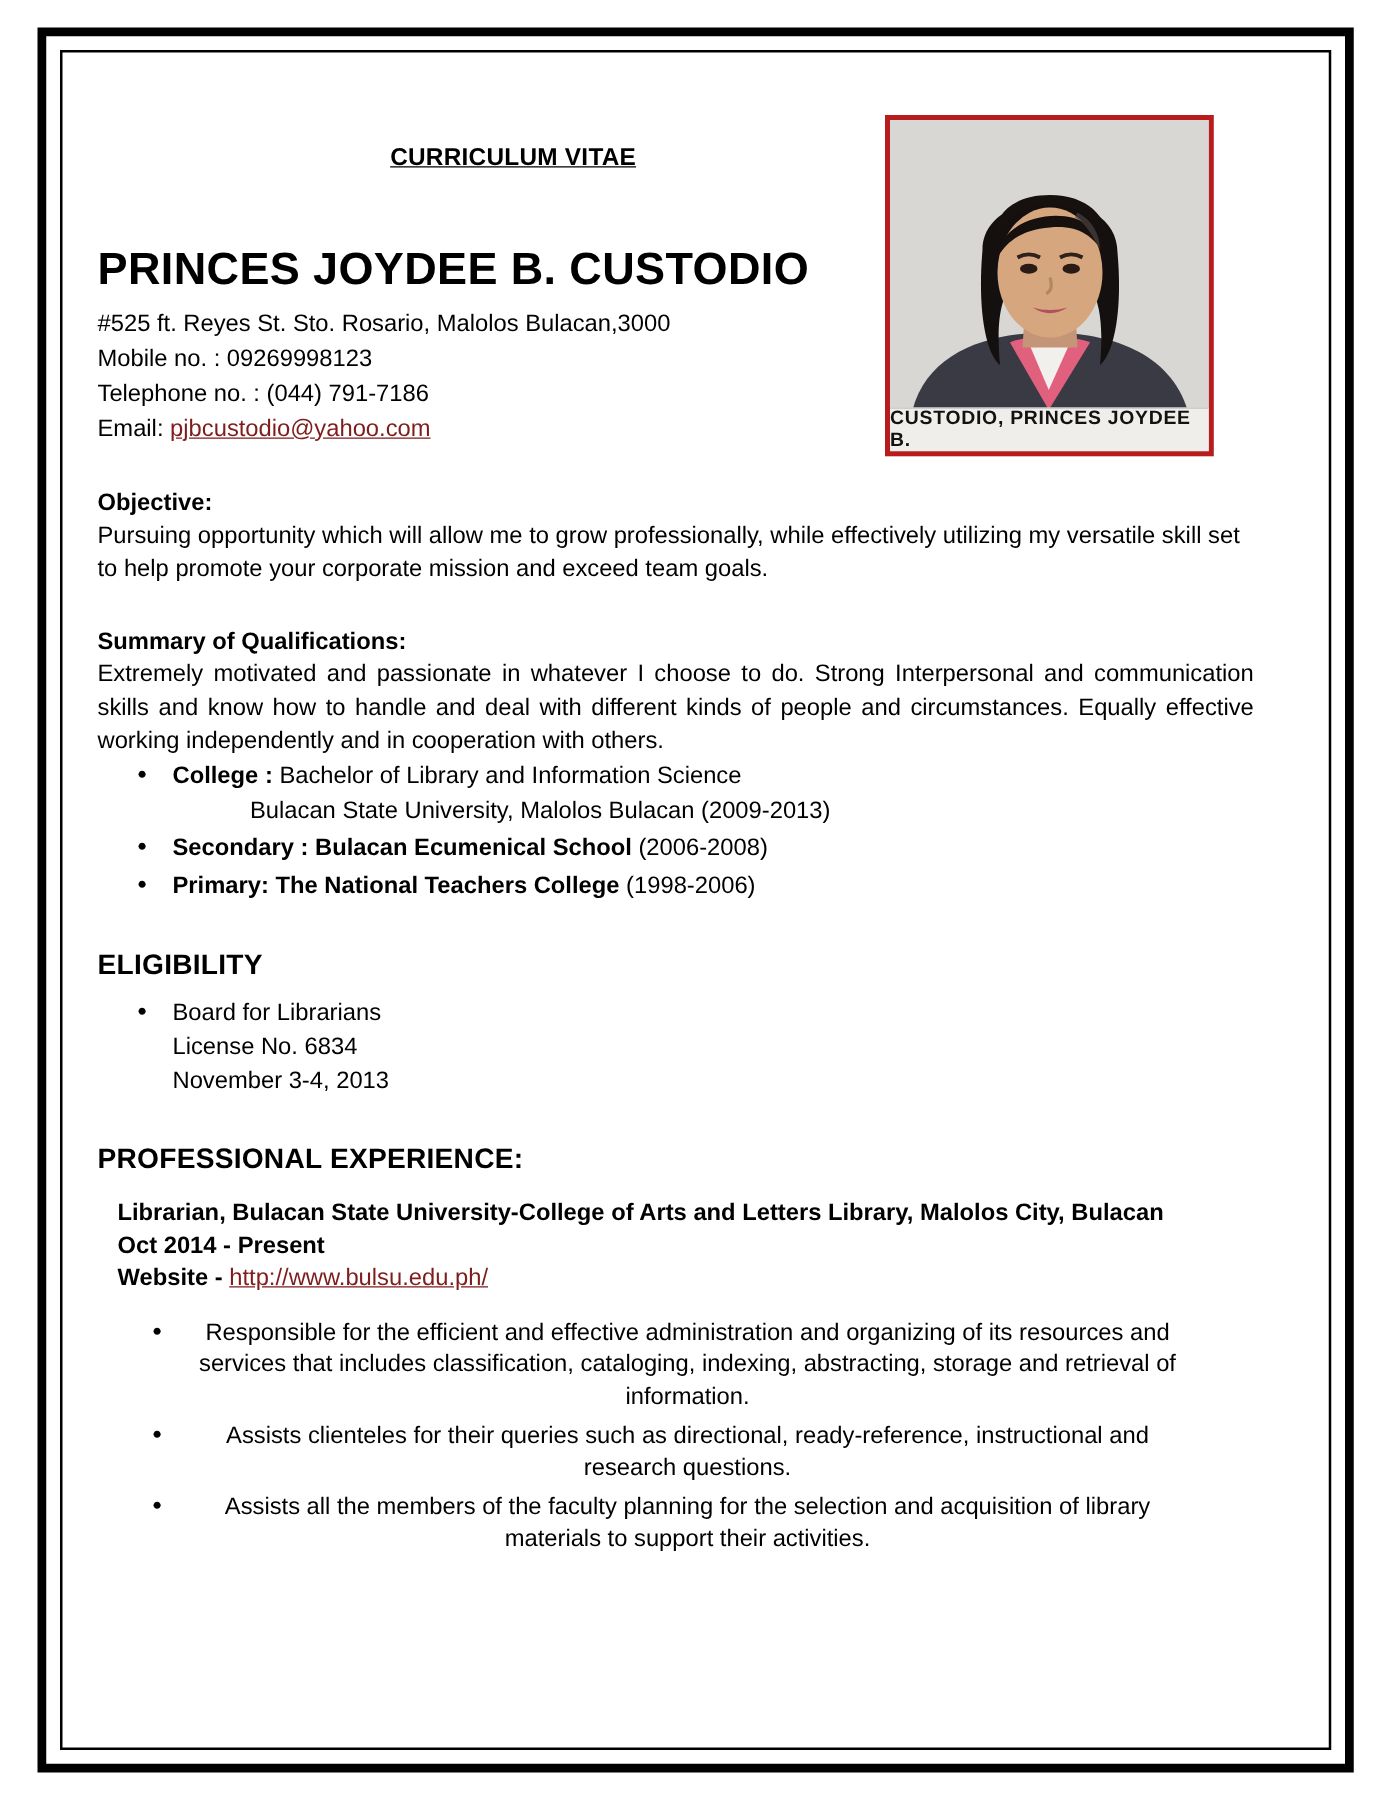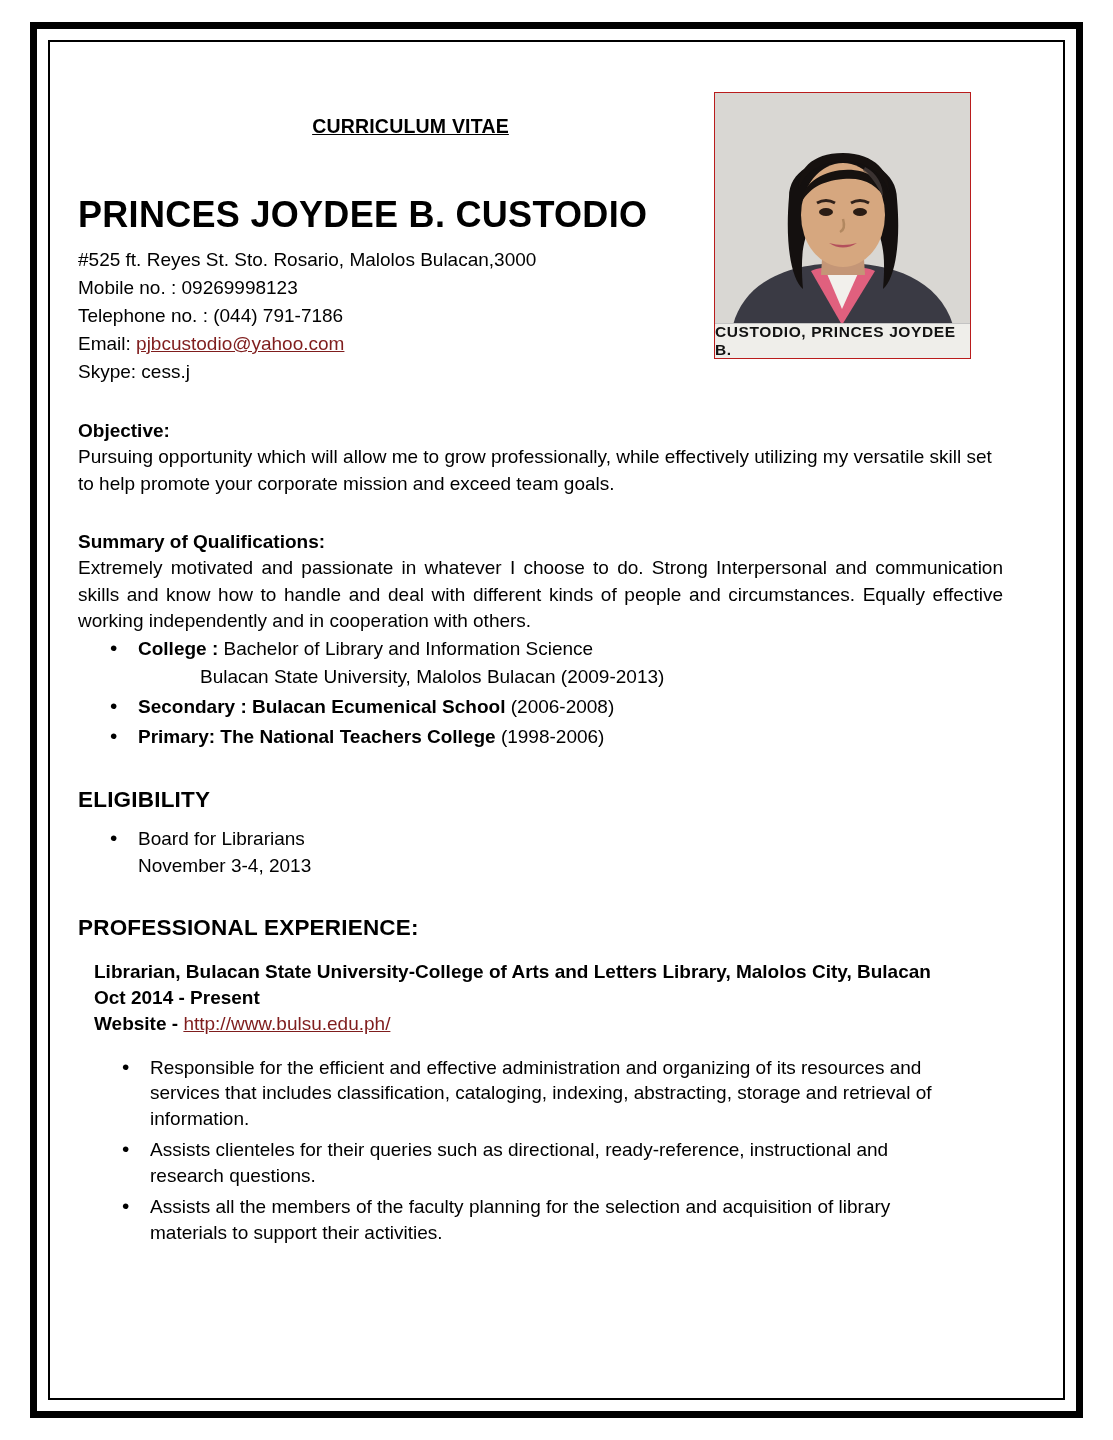--- a/index.html
+++ b/index.html
@@ -75,21 +75,21 @@
     color: #7f1d1d;
     text-decoration: underline;
   }
 
   .photo {
     position: absolute;
     right: 32px;
     top: 22px;
     width: 255px;
     height: 265px;
-    border: 1px solid #b91c1c;
+    border: 4px solid #b91c1c;
     background: #d8d6d2;
     overflow: hidden;
   }
   .photo-caption {
     position: absolute;
     left: 0;
     right: 0;
     bottom: 0;
     height: 34px;
     background: #efeeea;
@@ -153,20 +153,21 @@
     font-size: 19px;
     line-height: 26px;
     margin-left: 16px;
   }
   .exp-block .role { font-weight: bold; }
 
   ul.exp-bullets {
     margin: 18px 0 0 0;
     padding-left: 72px;
     list-style: none;
+    text-align: center;
   }
   ul.exp-bullets > li {
     position: relative;
     font-size: 19px;
     line-height: 25.5px;
     margin-bottom: 6px;
     max-width: 800px;
   }
   ul.exp-bullets > li:before {
     content: "\2022";
@@ -233,21 +234,20 @@
       <div class="photo-caption">CUSTODIO, PRINCES JOYDEE B.</div>
     </div>
 
     <div class="cv-title">CURRICULUM VITAE</div>
 
     <div class="name">PRINCES JOYDEE B. CUSTODIO</div>
     <div class="contact-line">#525 ft. Reyes St. Sto. Rosario, Malolos Bulacan,3000</div>
     <div class="contact-line">Mobile no. : 09269998123</div>
     <div class="contact-line">Telephone no. : (044) 791-7186</div>
     <div class="contact-line"><span>Email: </span><a class="link" href="#">pjbcustodio@yahoo.com</a></div>
-    <div class="contact-line">Skype: cess.j</div>
 
     <div class="section-head-small">Objective:</div>
     <div class="para"> Pursuing opportunity which will allow me to grow professionally, while effectively utilizing my versatile skill set to help promote your corporate mission and exceed team goals.</div>
 
     <div class="section-head-small">Summary of Qualifications:</div>
     <div class="para justify"> Extremely motivated and passionate in whatever I choose to do. Strong Interpersonal and communication skills and know how to handle and deal with different kinds of people and circumstances. Equally effective working independently and in cooperation with others.</div>
 
     <ul class="bullets">
       <li>
         <span class="b">College : </span><span>Bachelor of Library and Information Science</span>
@@ -257,20 +257,21 @@
         <span class="b">Secondary : Bulacan Ecumenical School</span><span> (2006-2008)</span>
       </li>
       <li>
         <span class="b">Primary: The National Teachers College</span><span> (1998-2006)</span>
       </li>
     </ul>
 
     <div class="section-head-big">ELIGIBILITY</div>
     <ul class="elig-list">
       <li>Board for Librarians</li>
+      <li>License No. 6834</li>
       <li>November 3-4, 2013</li>
     </ul>
 
     <div class="section-head-big">PROFESSIONAL EXPERIENCE:</div>
     <div class="exp-block">
       <div><span class="role">Librarian</span><span class="b">, Bulacan State University-College of Arts and Letters Library, Malolos City, Bulacan</span></div>
       <div class="b">Oct 2014 - Present</div>
       <div><span class="b">Website - </span><a class="link" href="#">http://www.bulsu.edu.ph/</a></div>
     </div>
 

